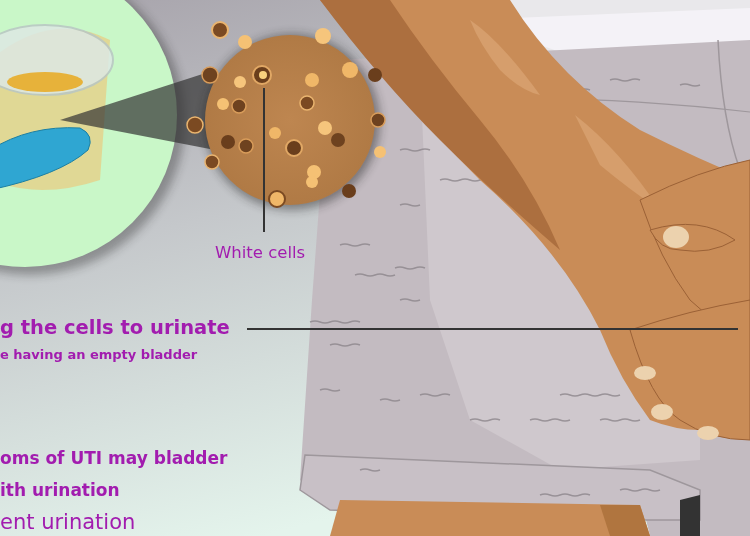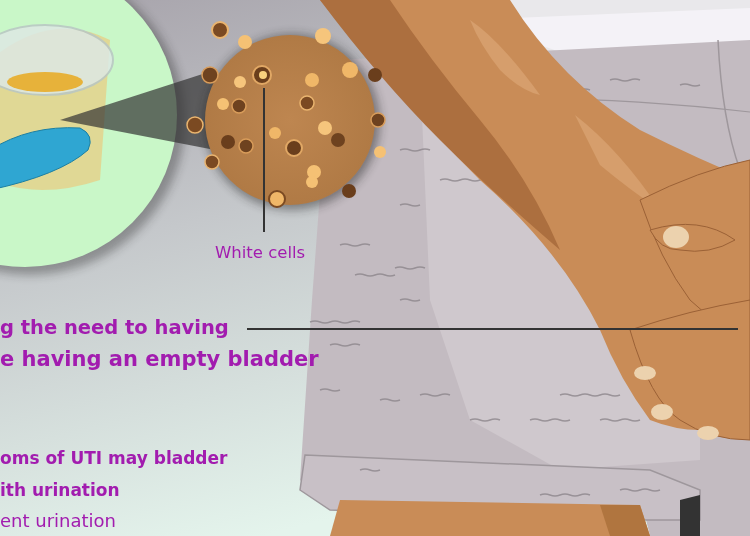--- a/index.html
+++ b/index.html
@@ -2,24 +2,24 @@
 <html><head>
 <meta charset="utf-8">
 <style>
   html, body { margin:0; padding:0; }
   body { width:750px; height:536px; overflow:hidden; position:relative;
          font-family:"DejaVu Sans", sans-serif; }
   .scene { position:absolute; left:0; top:0; width:750px; height:536px; }
   .label { position:absolute; color:#a21caf; white-space:nowrap; }
   .bold { font-weight:bold; }
   .t1 { left:0; top:316px; font-size:19.5px; }
-  .t2 { left:0; top:347px; font-size:21px; }
+  .t2 { left:0; top:347px; font-size:13px; }
   .t3 { left:0; top:448px; font-size:17px; }
   .t4 { left:0; top:480px; font-size:17px; font-weight:bold; }
-  .t5 { left:0; top:510px; font-size:18px; font-weight:normal; }
+  .t5 { left:0; top:510px; font-size:21px; font-weight:normal; }
   .wc { left:215px; top:243px; font-size:16.5px; font-weight:normal; }
 </style>
 </head>
 <body>
 
 <svg class="scene" viewBox="0 0 750 536" width="750" height="536">
   <defs>
     <linearGradient id="bg" x1="0" y1="0" x2="0.35" y2="1">
       <stop offset="0" stop-color="#a6a2aa"></stop>
       <stop offset="0.45" stop-color="#c5c8cb"></stop>
@@ -139,18 +139,18 @@
       <circle cx="375" cy="75" r="7" fill="#6a3e1c"></circle>
       <circle cx="380" cy="152" r="6" fill="#f5c174"></circle>
       <circle cx="263" cy="75" r="4" fill="#f7d07e"></circle>
     </g>
     <line x1="264" y1="88" x2="264" y2="232" stroke="#333" stroke-width="2"></line>
   </g>
 </svg>
 
 <div class="label wc">White cells</div>
 
-<div class="label bold t1">g the need to having</div>
+<div class="label bold t1">g the cells to urinate</div>
 <div class="label bold t2">e having an empty bladder</div>
 
 <div class="label bold t3">oms of UTI may bladder</div>
 <div class="label t4">ith urination</div>
 <div class="label t5">ent urination</div>
 
 </body></html>

